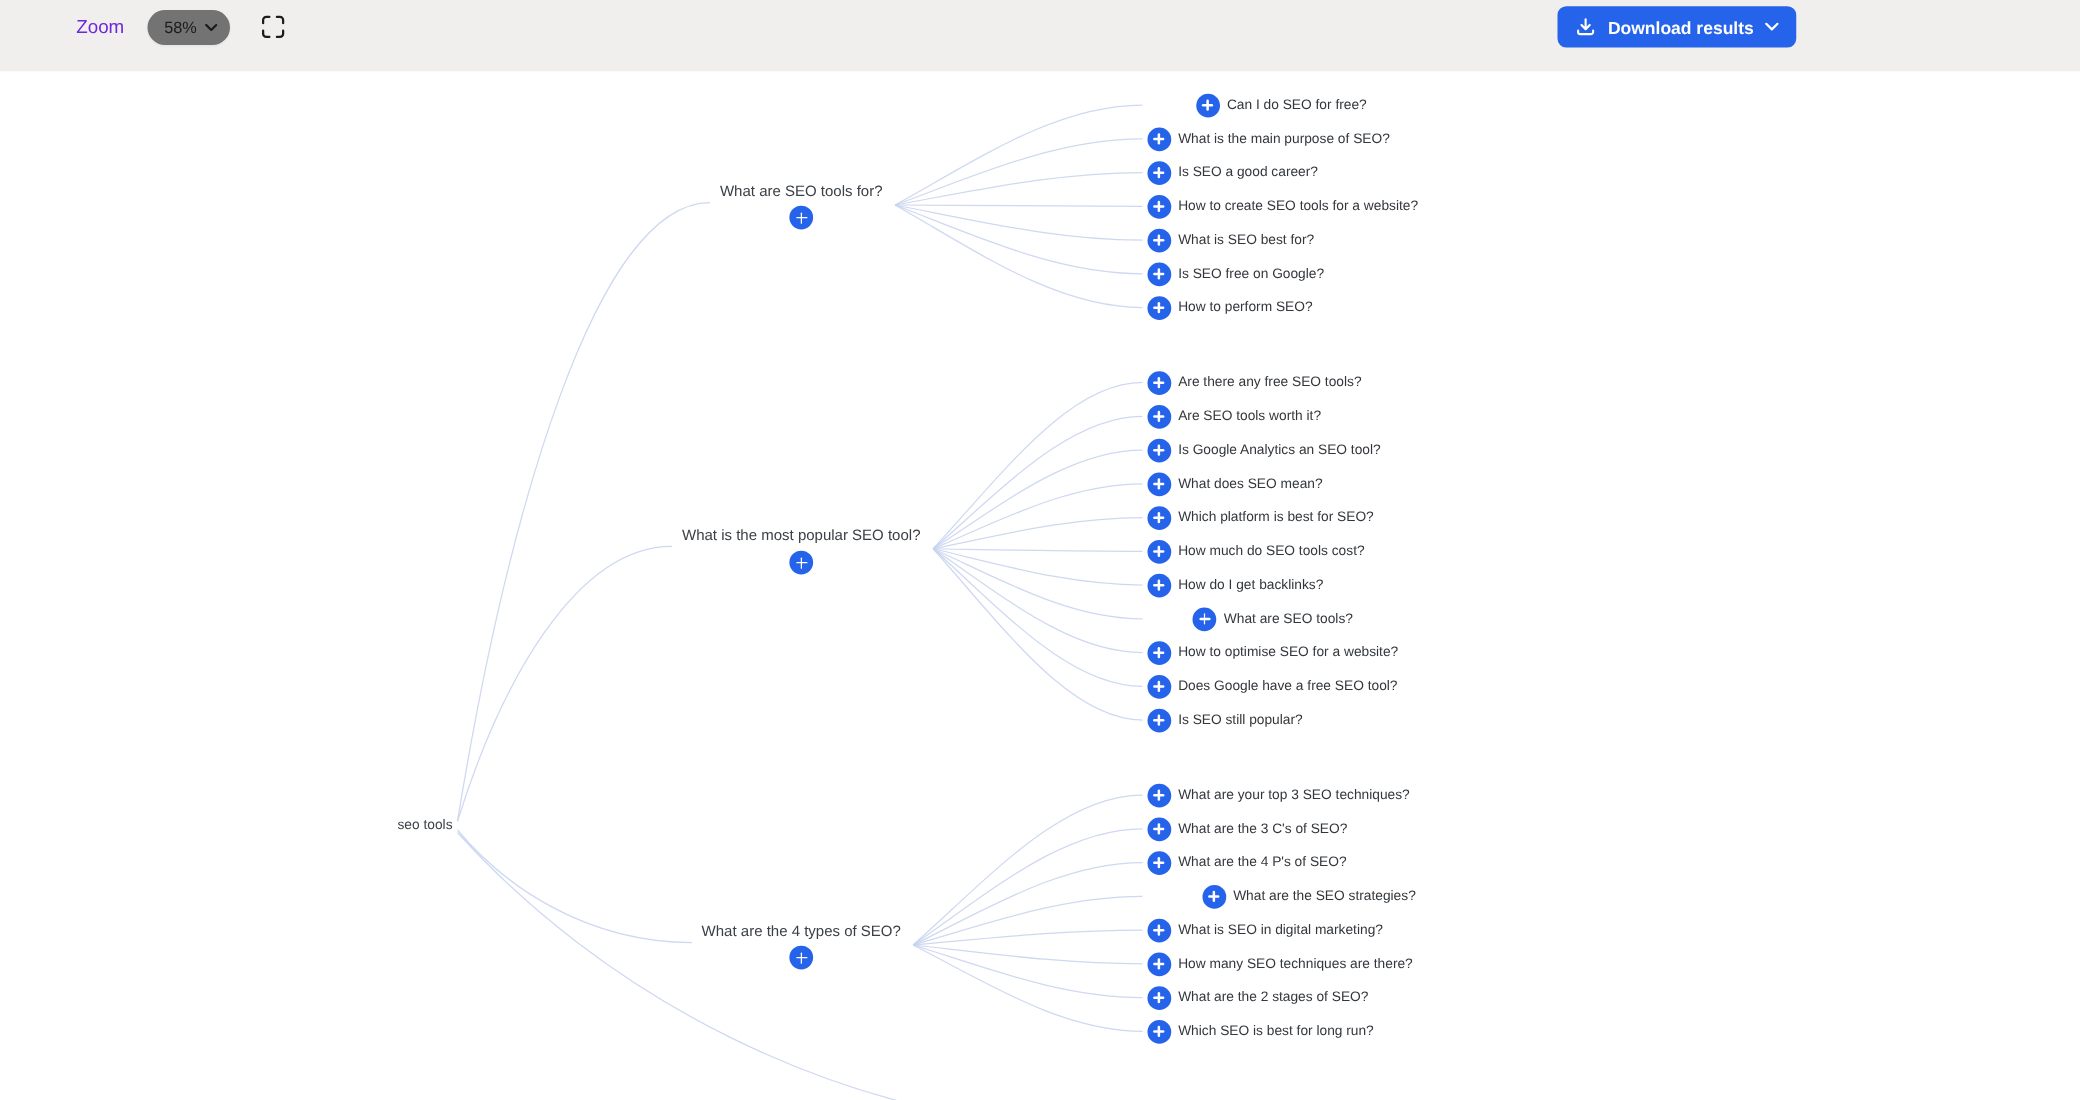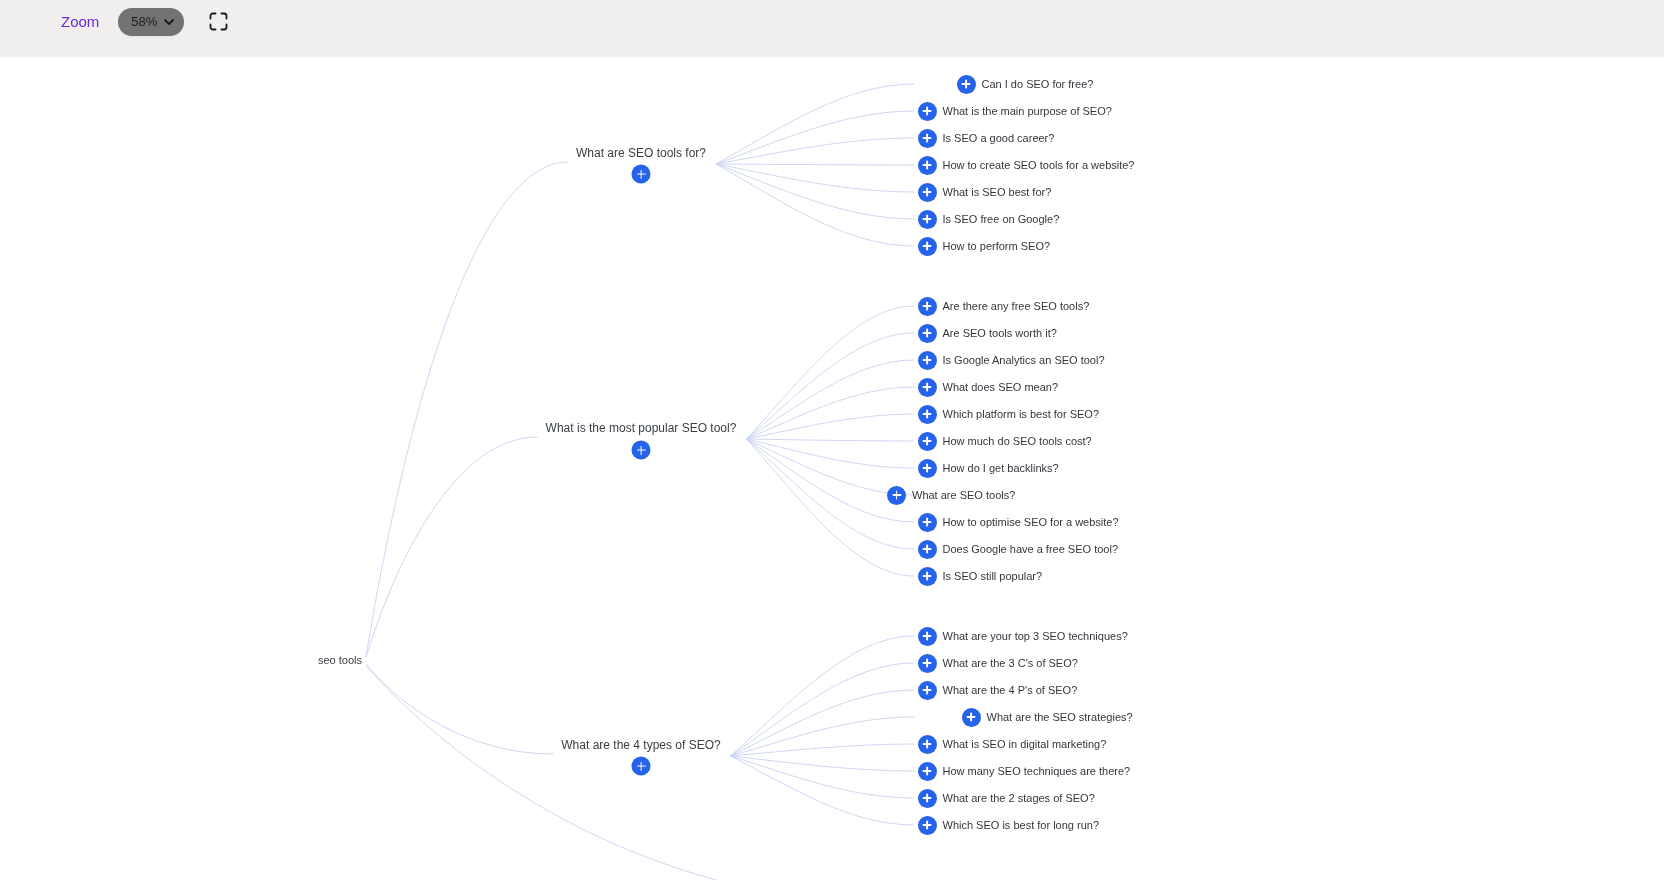--- a/index.html
+++ b/index.html
@@ -128,21 +128,21 @@
         <span class="child-label">Which platform is best for SEO?</span>
       </div>
       <div class="child-row" style="left: 917.5px; top: 431.5px;">
         <button class="plus-circle"></button>
         <span class="child-label">How much do SEO tools cost?</span>
       </div>
       <div class="child-row" style="left: 917.5px; top: 458.5px;">
         <button class="plus-circle"></button>
         <span class="child-label">How do I get backlinks?</span>
       </div>
-      <div class="child-row" style="left: 887px; top: 485.5px;">
+      <div class="child-row" style="left: 954px; top: 485.5px;">
         <button class="plus-circle"></button>
         <span class="child-label">What are SEO tools?</span>
       </div>
       <div class="child-row" style="left: 917.5px; top: 512.5px;">
         <button class="plus-circle"></button>
         <span class="child-label">How to optimise SEO for a website?</span>
       </div>
       <div class="child-row" style="left: 917.5px; top: 539.5px;">
         <button class="plus-circle"></button>
         <span class="child-label">Does Google have a free SEO tool?</span>
@@ -201,15 +201,26 @@
       <svg width="19" height="19" viewBox="0 0 19 19" fill="none" stroke="#1c1c1e" stroke-width="1.8" stroke-linecap="round">
         <path d="M6.5 1.5 H4 A2.5 2.5 0 0 0 1.5 4 V6.5"></path>
         <path d="M12.5 1.5 H15 A2.5 2.5 0 0 1 17.5 4 V6.5"></path>
         <path d="M6.5 17.5 H4 A2.5 2.5 0 0 1 1.5 15 V12.5"></path>
         <path d="M12.5 17.5 H15 A2.5 2.5 0 0 0 17.5 15 V12.5"></path>
       </svg>
     </button>
 
     <div class="spacer"></div>
 
+    <button class="download-btn">
+      <svg width="17" height="17" viewBox="0 0 17 17" fill="none" stroke="#fff" stroke-width="1.7" stroke-linecap="round" stroke-linejoin="round">
+        <path d="M8.5 2.5 V10"></path>
+        <path d="M5.2 7 L8.5 10.3 L11.8 7"></path>
+        <path d="M2.5 11.5 V12.5 A1.8 1.8 0 0 0 4.3 14.3 H12.7 A1.8 1.8 0 0 0 14.5 12.5 V11.5"></path>
+      </svg>
+      <span>Download results</span>
+      <svg width="11" height="7" viewBox="0 0 11 7">
+        <path d="M1 1 L5.5 5.5 L10 1" fill="none" stroke="#fff" stroke-width="1.8" stroke-linecap="round" stroke-linejoin="round"></path>
+      </svg>
+    </button>
   </div>
 
 </div>
 
 </body></html>

